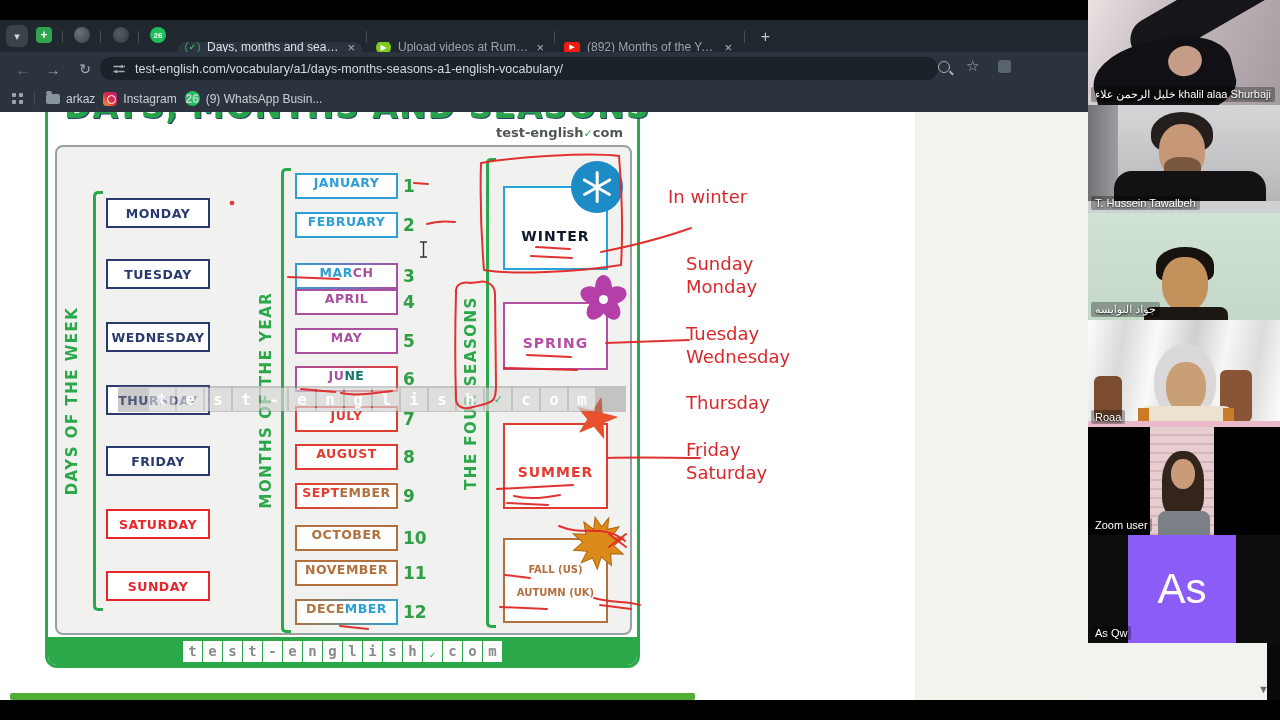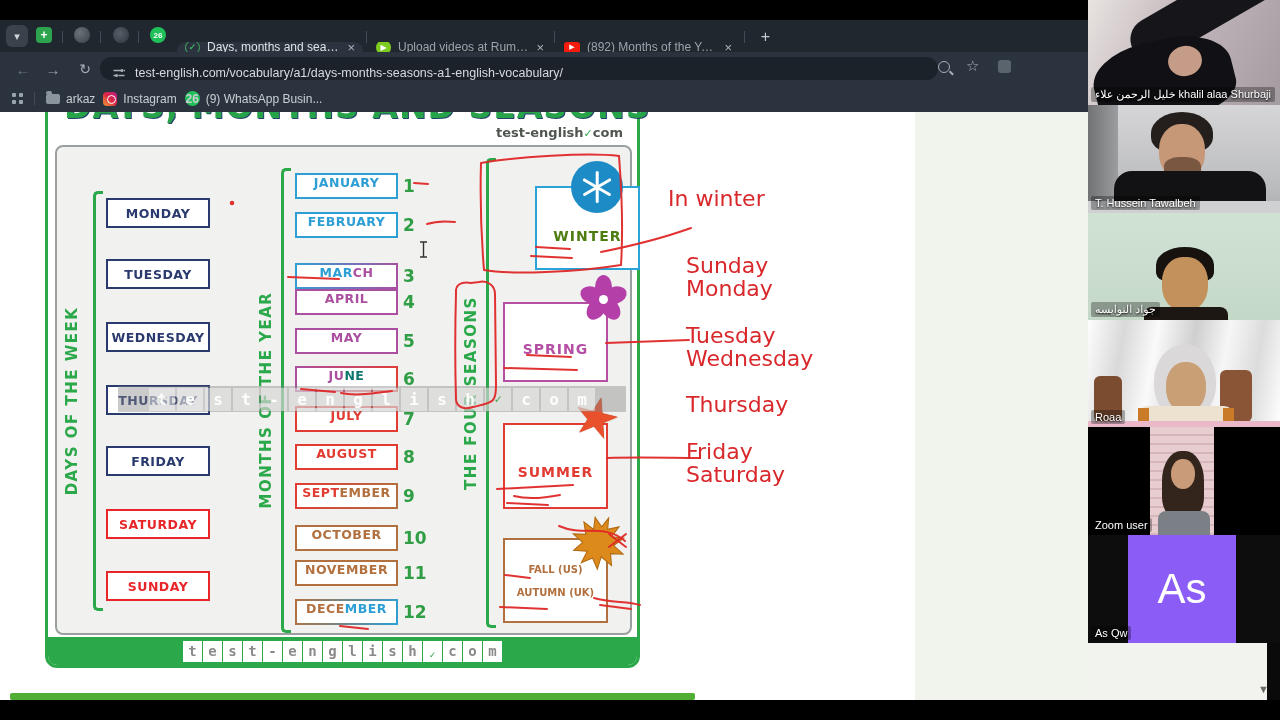--- a/index.html
+++ b/index.html
@@ -33,21 +33,21 @@
             display:flex; align-items:center; justify-content:center; flex:0 0 auto; }
   .newtab { position:absolute; left:755px; top:6px; width:21px; height:21px; color:#c3cad0; font-size:16px;
             display:flex; align-items:center; justify-content:center; border-radius:50%; }
 
   .toolbar { position:absolute; left:0; top:52px; width:100%; height:33px; background:#2b343e; }
   .navbtn { position:absolute; top:6px; width:22px; height:22px; display:flex; align-items:center; justify-content:center; font-size:15px; }
   .nav-back { left:12px; color:#69737c; }
   .nav-fwd { left:42px; color:#9aa4ac; }
   .nav-reload { left:74px; color:#a6aeb6; font-size:14px; }
   .urlpill { position:absolute; left:100px; top:5px; width:838px; height:23px; border-radius:12px; background:#1b222a;
-             display:flex; align-items:flex-end; gap:9px; padding:0 12px; }
+             display:flex; align-items:center; gap:9px; padding:0 12px; }
   .url-text { font-size:12.5px; color:#d5dade; white-space:nowrap; overflow:hidden; }
   .tool-star { position:absolute; left:966px; top:5px; color:#a6aeb6; font-size:15px; }
   .tool-zoom { position:absolute; left:938px; top:9px; width:12px; height:12px; border:1.6px solid #a6aeb6; border-radius:50%; }
   .tool-zoom::after { content:""; position:absolute; left:10px; top:10px; width:5px; height:1.6px; background:#a6aeb6; transform:rotate(45deg); }
   .tool-ext { position:absolute; left:998px; top:8px; width:13px; height:13px; border-radius:3px; background:#5a646d; }
 
   .bookmarks { position:absolute; left:0; top:85px; width:100%; height:27px; background:#2b343e; display:flex; align-items:center; gap:8px; padding:0 12px; }
   .apps-grid { width:11px; height:11px; display:grid; grid-template-columns:4px 4px; grid-template-rows:4px 4px; gap:3px; }
   .apps-grid i { background:#9aa4ac; border-radius:1px; }
   .bsep { width:1px; height:13px; background:#434c55; margin:0 3px; }
@@ -92,21 +92,21 @@
   .monthrow { position:absolute; left:247px; width:103px; height:26px; border:2px solid #999; border-image-slice:1;
               background:#fff; display:flex; align-items:flex-start; justify-content:center; font-weight:bold; font-size:12.5px; letter-spacing:.5px; }
   .mnum { position:absolute; left:355px; width:36px; height:26px; display:flex; align-items:center;
           font-weight:bold; font-size:17px; }
   .m0{top:84px}.m1{top:123px}.m2{top:174px}.m3{top:200px}.m4{top:239px}.m5{top:277px}
   .m6{top:317px}.m7{top:355px}.m8{top:394px}.m9{top:436px}.m10{top:471px}.m11{top:510px}
 
   .seasonbox { position:absolute; left:455px; width:105px; border:2px solid; background:#fff; text-align:center;
                font-weight:bold; font-size:14px; letter-spacing:1px; display:flex; flex-direction:column; justify-content:center; }
   .s0{top:97px;height:84px;padding-top:16px}
-  .s1{top:213px;height:80px;padding-top:14px}
+  .s1{top:213px;height:68px;padding-top:14px}
   .s2{top:334px;height:86px;padding-top:12px}
   .s3{top:449px;height:85px;font-size:10px;line-height:23px;letter-spacing:0;}
   .ic-winter { position:absolute; left:523px; top:72px; width:52px; height:52px; border-radius:50%; background:#1d8bc6; z-index:3; }
   .ic-winter i { position:absolute; left:50%; top:50%; width:2.6px; height:32px; background:#fff; border-radius:2px; }
   .ic-winter i:nth-child(1){transform:translate(-50%,-50%) rotate(0deg);}
   .ic-winter i:nth-child(2){transform:translate(-50%,-50%) rotate(60deg);}
   .ic-winter i:nth-child(3){transform:translate(-50%,-50%) rotate(120deg);}
   .ic-flower { position:absolute; left:531px; top:186px; width:48px; height:48px; z-index:3; }
   .ic-flower b { position:absolute; left:50%; top:50%; width:17px; height:24px; margin:-12px 0 0 -8.5px;
                  background:#b53fa8; border-radius:50%; }
@@ -130,21 +130,21 @@
   .cfooter { position:absolute; left:0px; bottom:0px; width:589px; height:28px; background:#2ba84a;
              border-radius:0 0 9px 9px; display:flex; align-items:center; justify-content:center; gap:1px; }
   .ftile { width:19px; height:21px; background:#fff; color:#8a8a8a; font-family:"DejaVu Sans Mono", monospace;
            font-weight:bold; font-size:14px; display:flex; align-items:center; justify-content:center; }
   .ftile.chk { color:#2ba84a; font-size:10px; align-items:flex-end; padding-bottom:2px; }
 
   .nextbar { position:absolute; left:10px; top:581px; width:685px; height:7px; background:#4fae33; border-radius:2px; }
 
   .marks { position:absolute; left:0; top:0; width:915px; height:588px; z-index:5; pointer-events:none; }
   .notes { position:absolute; left:0; top:0; z-index:6; font-family:"DejaVu Sans", sans-serif; }
-  .note { position:absolute; font-size:22px; font-weight:500; white-space:nowrap; }
+  .note { position:absolute; font-size:18px; font-weight:500; white-space:nowrap; }
   .nt0{left:668px;top:74px;} .nt1{left:686px;top:141px;} .nt2{left:686px;top:164px;}
   .nt3{left:686px;top:211px;} .nt4{left:686px;top:234px;} .nt5{left:686px;top:280px;}
   .nt6{left:686px;top:327px;} .nt7{left:686px;top:350px;}
 
   
   .sidebar { position:absolute; left:1088px; top:0; width:192px; height:720px; background:#000; }
   .vtile { position:absolute; left:0; width:192px; overflow:hidden; }
   .t1{top:0;height:105px;} .t2{top:105px;height:108px;} .t3{top:213px;height:107px;}
   .t4{top:320px;height:107px;} .t5{top:427px;height:108px;} .t6{top:535px;height:108px;}
   .vid-label { position:absolute; left:3px; bottom:3px; color:#fff; font-size:11px; white-space:nowrap;
@@ -356,21 +356,21 @@
         <div class="mnum m10" style="color: rgb(47, 158, 68);">11</div>
         <div class="monthrow m11" style="border-image: linear-gradient(100deg, rgb(178, 112, 63), rgb(46, 159, 212)) 1 / 1 / 0 stretch;">
             <span style="color: rgb(178, 112, 63);">DECE</span>
             <span style="color: rgb(46, 159, 212);">MBER</span>
           </div>
         <div class="mnum m11" style="color: rgb(47, 158, 68);">12</div>
 
         <div class="bracket br-seasons"></div>
         <div class="vlabel vl-seasons">THE FOUR SEASONS</div>
 
-        <div class="seasonbox s0" style="color: #4d7c0f; border-color: rgb(41, 163, 216); margin-left: 32px;">
+        <div class="seasonbox s0" style="color: #0f172a; border-color: rgb(41, 163, 216);">
             <span>WINTER</span>
           </div>
         <div class="ic-winter">
             <i></i>
             <i></i>
             <i></i>
           </div>
         <div class="seasonbox s1" style="color: rgb(180, 79, 164); border-color: rgb(180, 79, 164);">
             <span>SPRING</span>
           </div>

